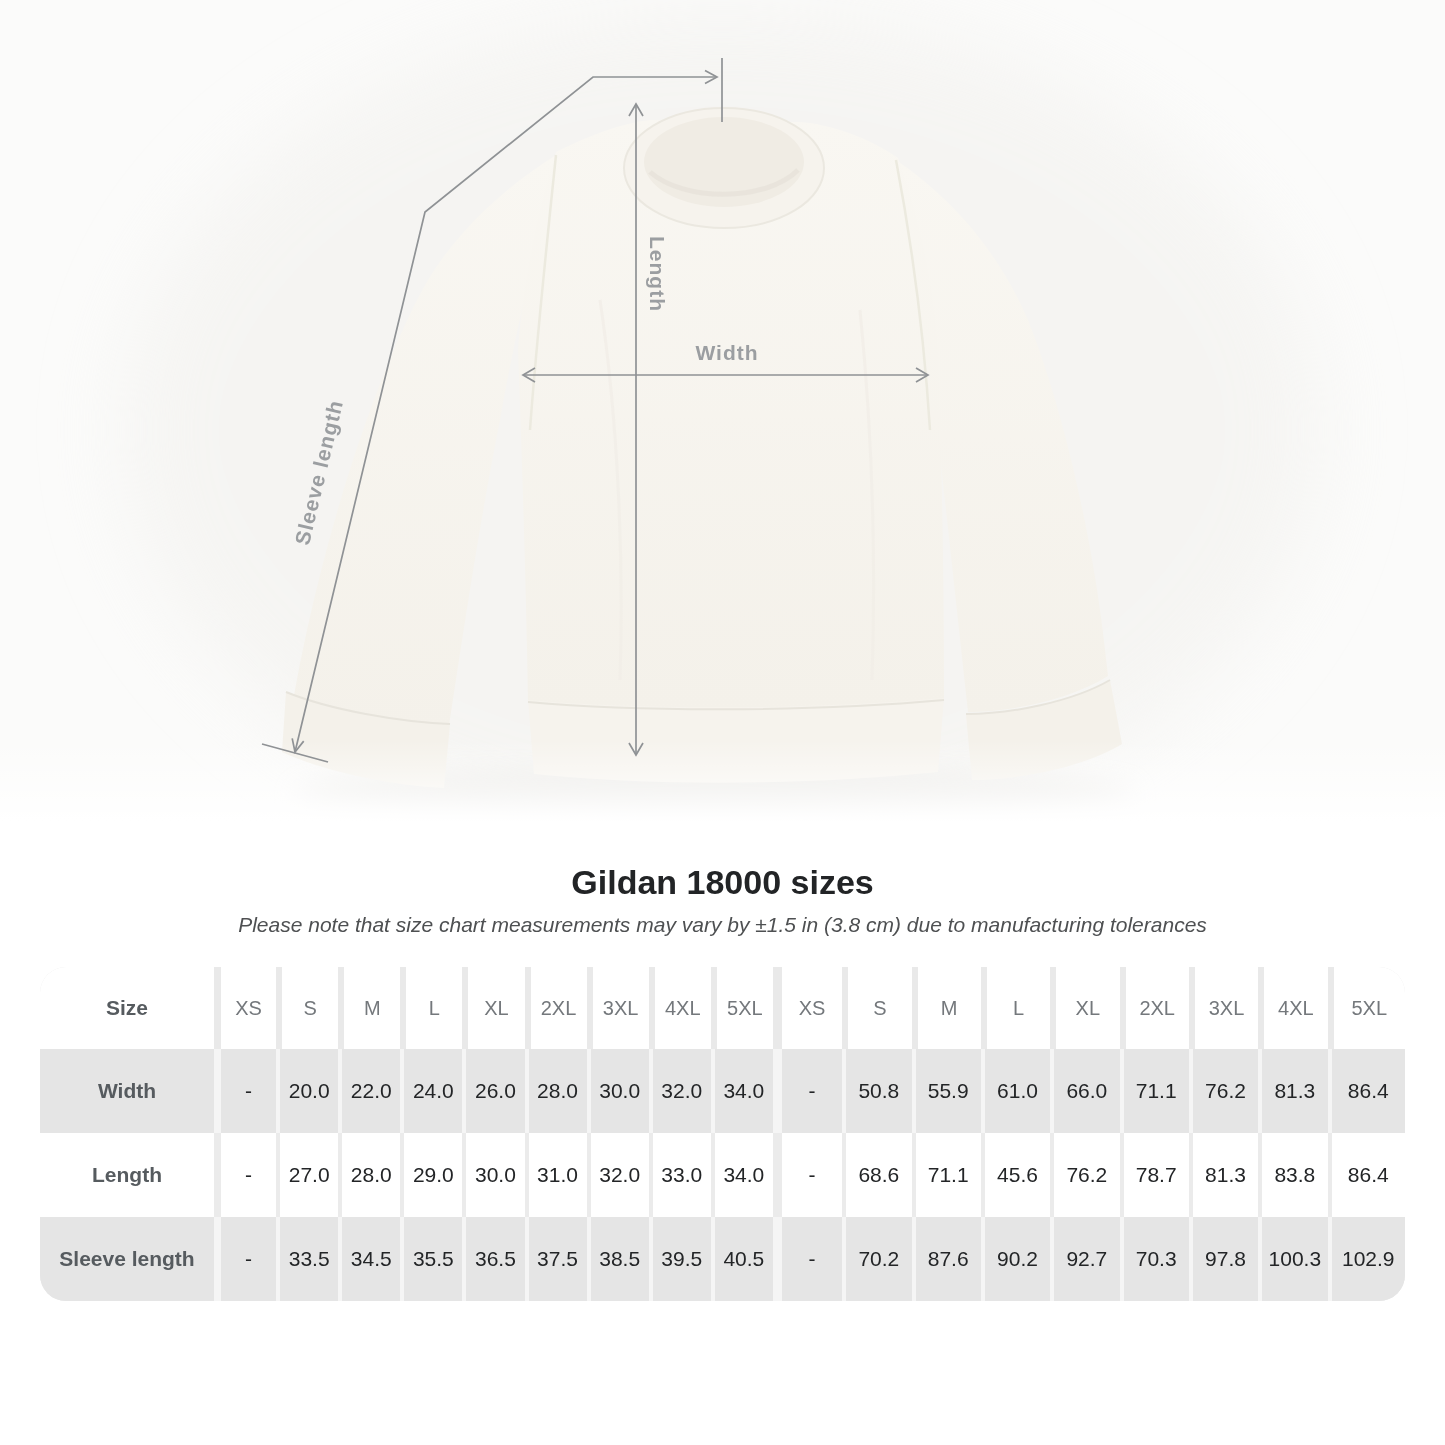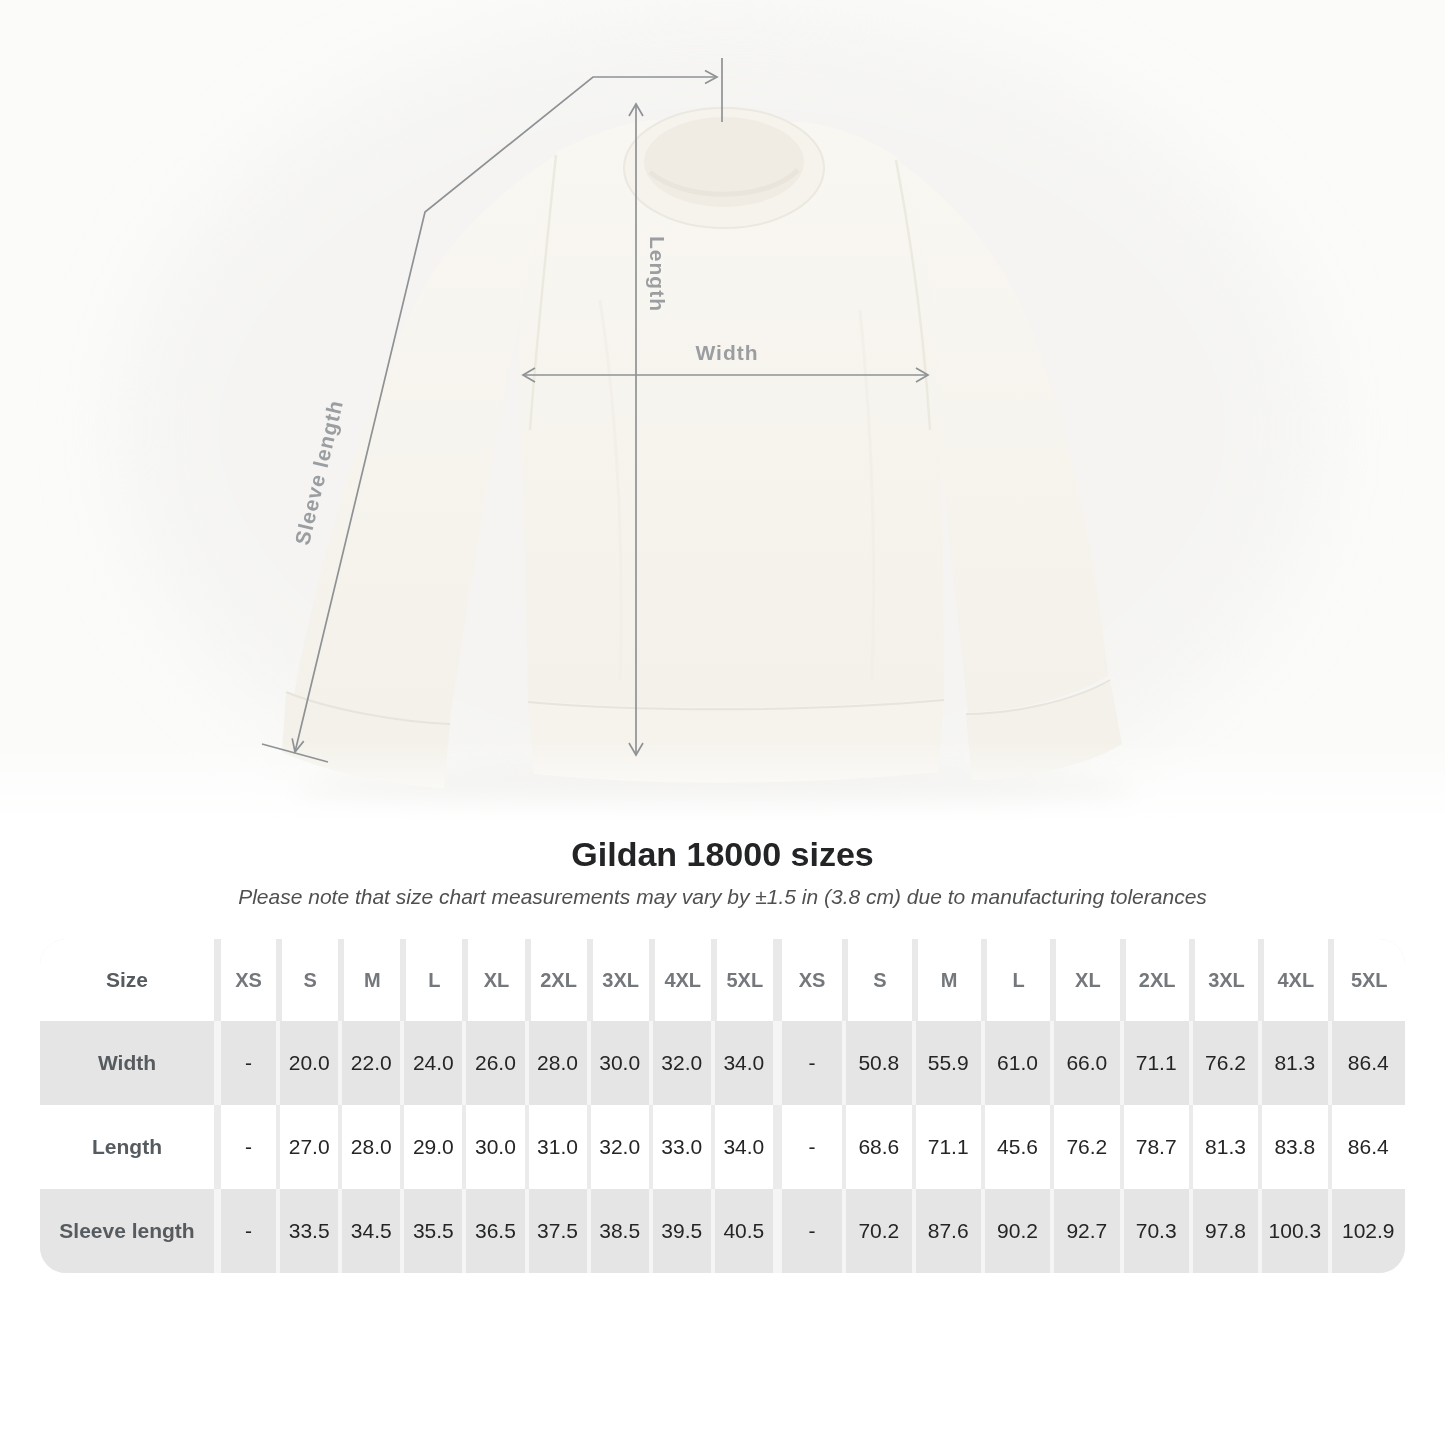--- a/index.html
+++ b/index.html
@@ -14,21 +14,21 @@
   
   .photo { position: relative; width: 1445px; height: 822px; }
   .photo svg { display: block; width: 1445px; height: 822px; }
   .ann-label {
     font-family: "Liberation Sans", "DejaVu Sans", sans-serif;
     font-weight: bold; font-size: 21px; fill: #9b9ea1; letter-spacing: 1px;
   }
 
   
   .title {
-    margin-top: 12px; text-align: center;
+    margin-top: 40px; text-align: center;
     font-size: 34px; line-height: 40px; font-weight: bold; color: #222426;
   }
   .note {
     margin-top: 10px; text-align: center; font-style: italic;
     font-size: 21px; line-height: 25px; color: #4e5052;
   }
 
   
   .table-wrap {
     margin: 30px 40px 0 40px;
@@ -36,21 +36,21 @@
   }
   table { width: 100%; border-collapse: separate; border-spacing: 0; table-layout: fixed; }
   th, td { vertical-align: middle; text-align: center; }
 
   .unit-row th { height: 113px; background: #e9e9e9; }
   .unit-name { font-style: italic; font-weight: bold; font-size: 27px; color: #6d7277; line-height: 32px; }
   .unit-sub  { font-style: italic; font-size: 20px; color: #8c9094; line-height: 26px; margin-top: 3px; }
 
   .size-header-row th { height: 82px; background: #ffffff; }
   .size-label { font-weight: bold; font-size: 21px; color: #565b5f; }
-  .size-h { font-weight: bold; font-size: 20px; color: #74787c; border-left: 6px solid #e9e9e9; }
+  .size-h { font-weight: normal; font-size: 20px; color: #74787c; border-left: 6px solid #e9e9e9; }
   .size-h.imperial.grp-first { border-left-width: 7px; }
   .size-h.metric.grp-first   { border-left-width: 9px; }
 
   tbody th, tbody td { height: 84px; }
   .row-label { font-weight: bold; font-size: 21px; color: #565b5f; }
   tbody td { font-size: 21px; color: #232527; border-left: 4px solid; }
   tbody td.imperial.grp-first { border-left-width: 7px; }
   tbody td.metric.grp-first   { border-left-width: 9px; }
   .row-gray  th, .row-gray  td { background: #e5e5e5; }
   .row-gray  td { border-left-color: #f5f5f5; }

